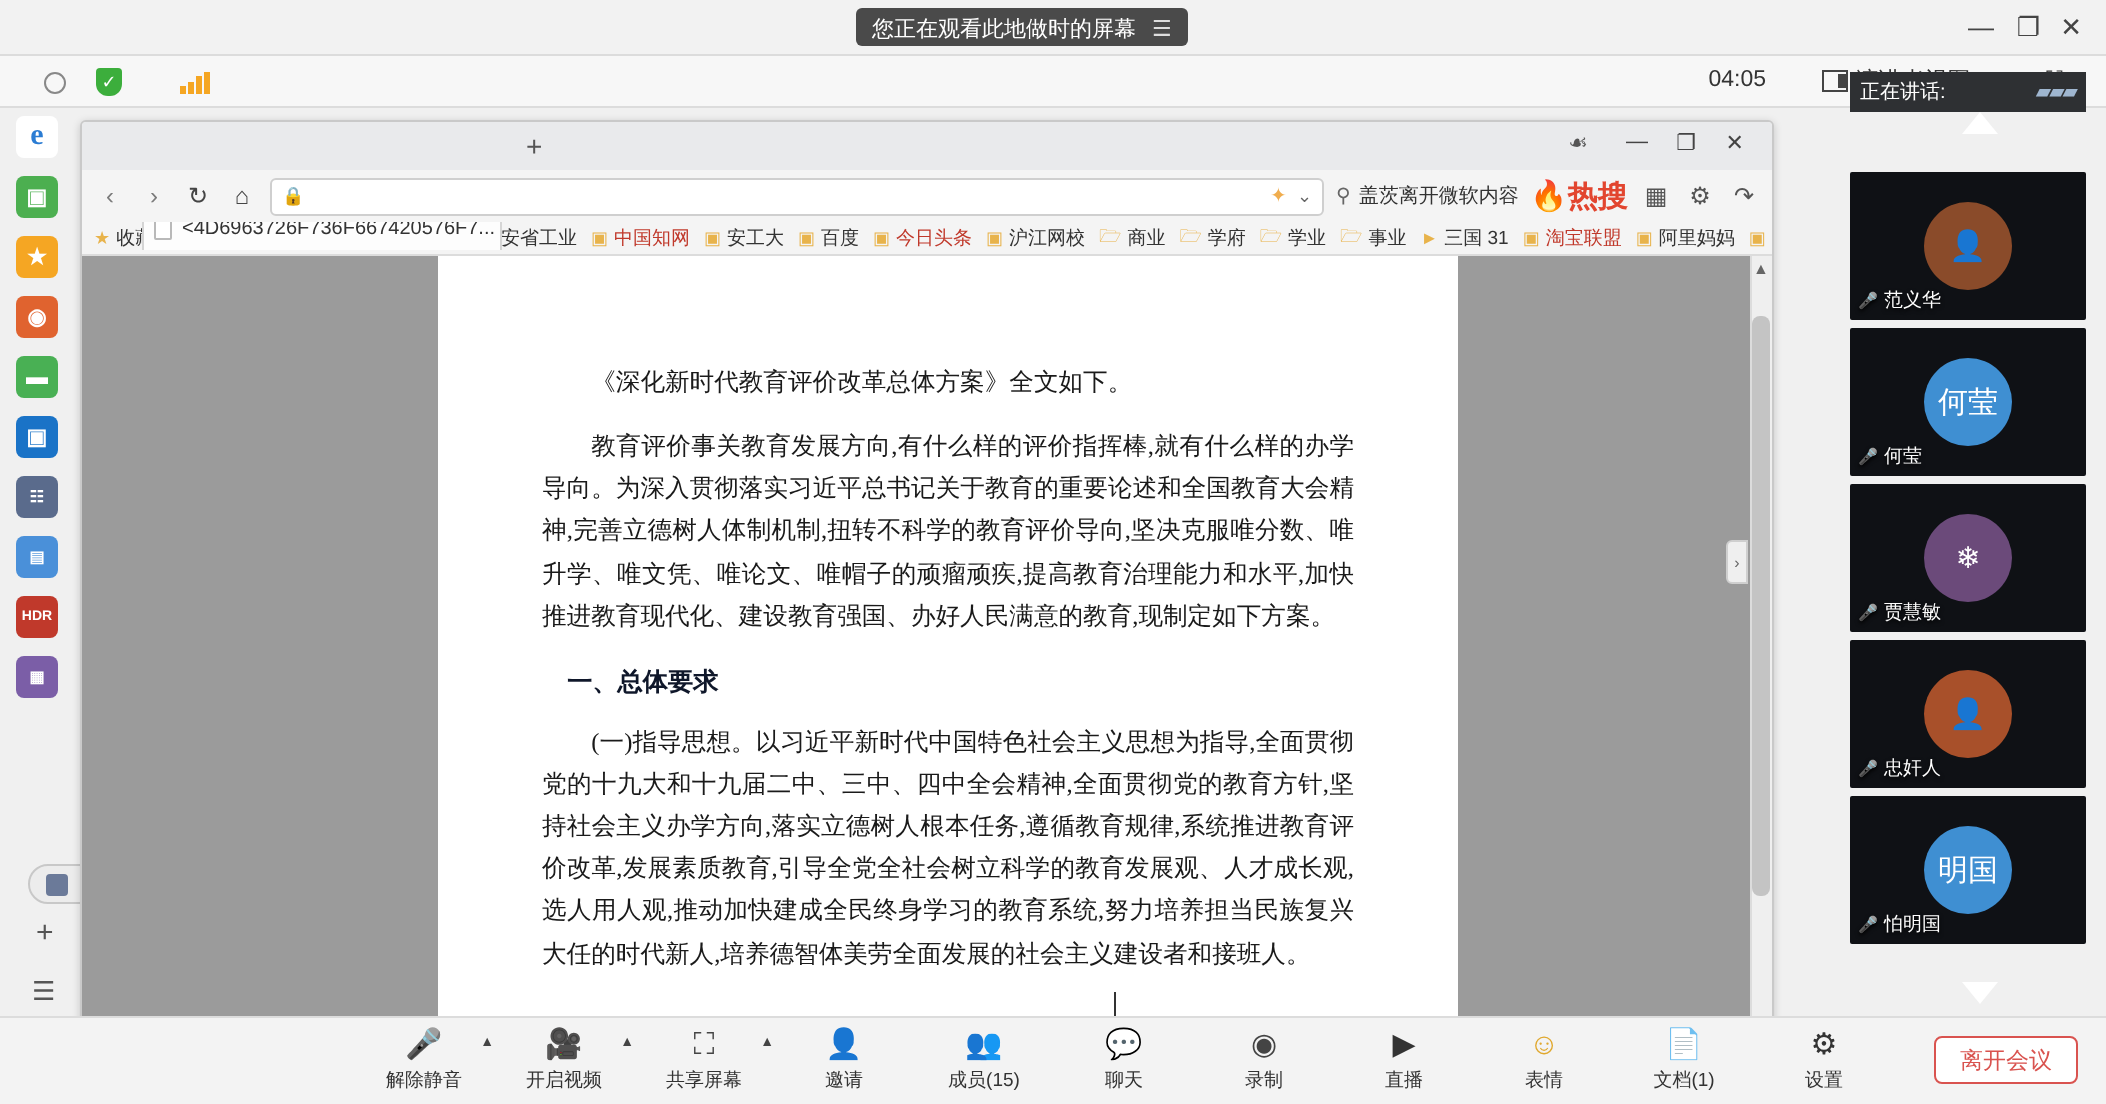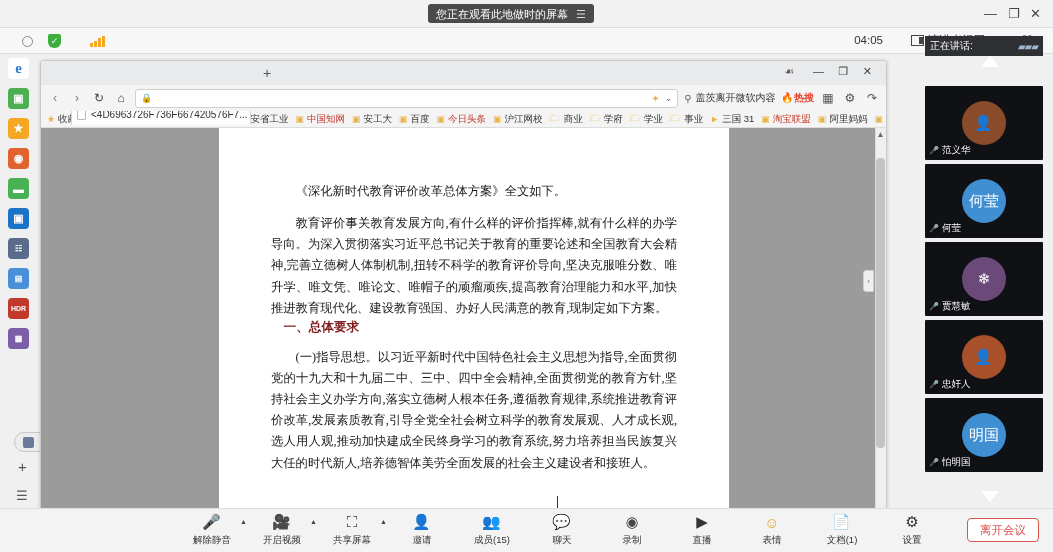--- a/index.html
+++ b/index.html
@@ -85,21 +85,21 @@
     flex:1; height:19px; background:#fff; border:1px solid #cfcfcf; border-radius:3px;
     display:flex; align-items:center; gap:5px; padding:0 5px; font-size:10px; color:#222;
     overflow:hidden; white-space:nowrap;
   }
   .urlbar .lock { color:#3cae3c; font-size:9px; }
   .urlbar .u-txt { overflow:hidden; text-overflow:ellipsis; white-space:nowrap; }
   .urlbar .star { color:#f0ad4e; margin-left:auto; font-size:10px; }
   .urlbar .chev { color:#666; font-size:9px; }
   .search-sec { display:flex; align-items:center; gap:4px; font-size:10px; color:#333; white-space:nowrap; }
   .search-sec .mag { color:#666; }
-  .hot { color:#e2452f; font-size:10px; font-weight:bold; white-space:nowrap; }
+  .hot { color:#e2452f; font-size:15px; font-weight:bold; white-space:nowrap; }
   .nav-right-ic { font-size:12px; color:#555; width:16px; text-align:center; }
 
   .b-bookmarks {
     height:17px; background:#f4f4f4; border-bottom:1px solid #dcdcdc;
     display:flex; align-items:center; gap:7px; padding:0 6px;
     font-size:9.5px; color:#333; white-space:nowrap; overflow:hidden;
   }
   .bm { display:flex; align-items:center; gap:3px; }
   .bm .fo { color:#e8b34b; font-size:9px; }
   .bm.red { color:#c0392b; }
@@ -115,21 +115,21 @@
   .doc-title {
     font-family:"Liberation Serif", serif; font-weight:bold; font-size:19.5px;
     color:#111; line-height:1.6; letter-spacing:.5px;
   }
   .doc-p {
     font-family:"Liberation Serif", serif; font-size:12.3px; color:#1a1a1a;
     line-height:1.72; text-indent:2em; margin-top:11px; text-align:justify;
   }
   .doc-h2 {
     font-family:"Liberation Serif", serif; font-size:12.6px; font-weight:bold;
-    color:#7f1d1d; text-indent:1em;
+    color:#0f172a; margin-top:14px; text-indent:1em;
   }
   .caret-i { position:absolute; left:516px; top:368px; width:1px; height:13px; background:#333; }
   .scrollbar {
     position:absolute; right:0; top:0; width:11px; height:100%; background:#efefef; border-left:1px solid #dcdcdc;
   }
   .scroll-thumb { position:absolute; right:1px; top:30px; width:9px; height:290px; background:#c4c4c4; border-radius:4px; }
   .scroll-up, .scroll-down { position:absolute; right:1px; font-size:8px; color:#666; width:9px; text-align:center; }
   .scroll-up { top:2px; }
   .side-handle {
     position:absolute; right:12px; top:142px; width:11px; height:22px;

